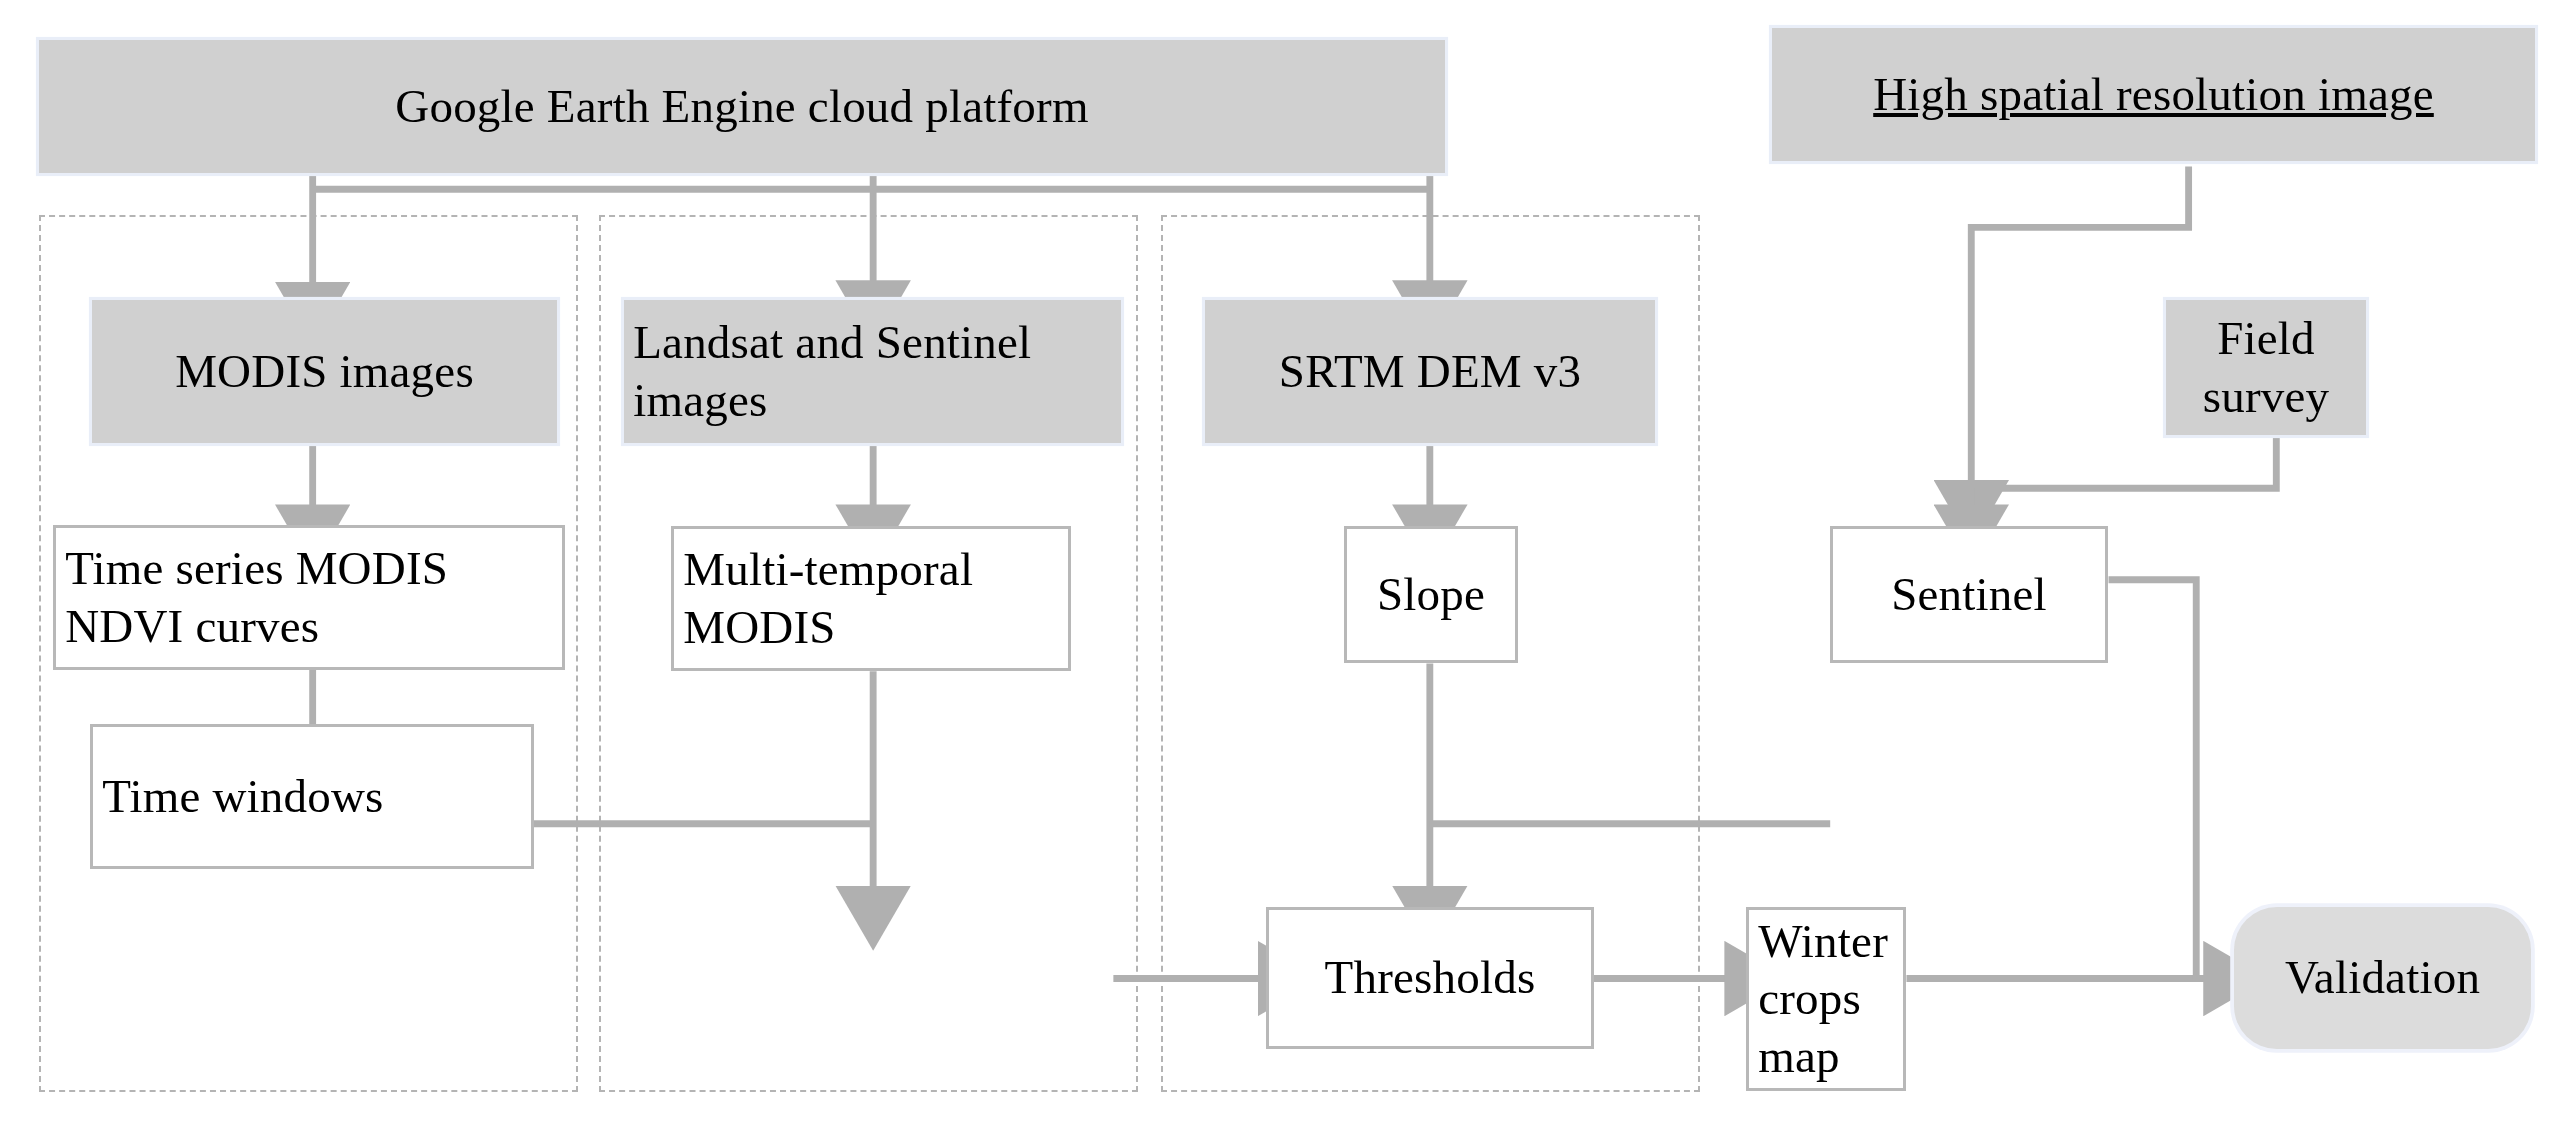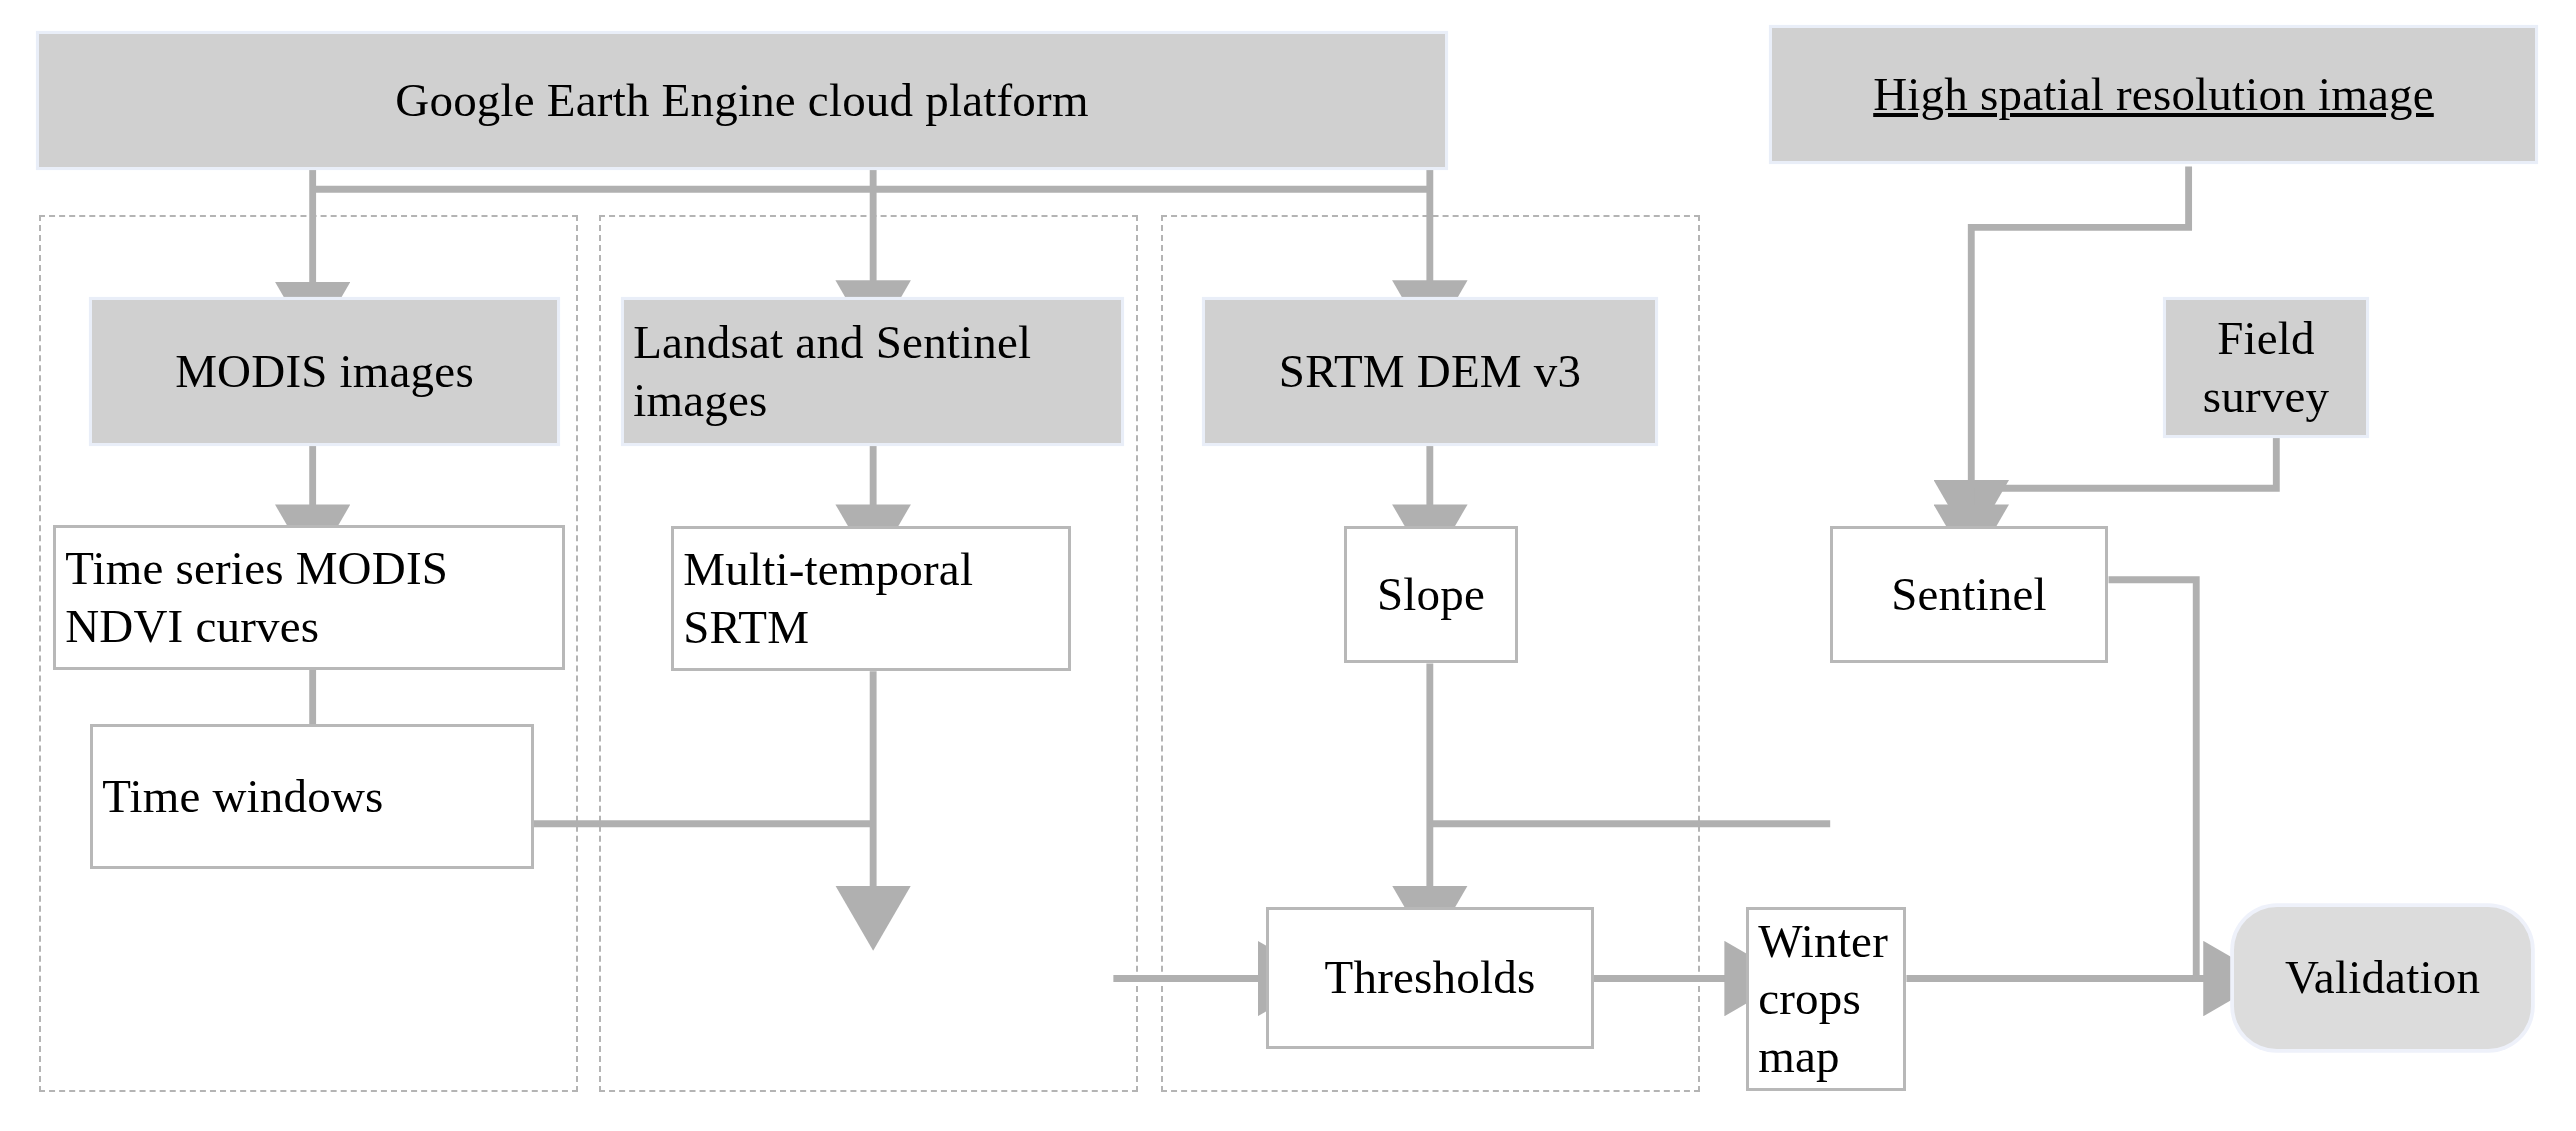--- a/index.html
+++ b/index.html
@@ -115,21 +115,21 @@
       <path d="M 1460,1283 L 1660,1283" marker-end="url(#ah)"></path>
 
       <path d="M 2090,1283 L 2272,1283" marker-end="url(#ah)"></path>
 
       <path d="M 2500,1283 L 2900,1283" marker-end="url(#ah)"></path>
 
       <path d="M 2765,760 L 2880,760 L 2880,1283"></path>
     </g>
   </svg>
 
-  <div class="node filled center" style="left:39px; top:34px; width:1406px; height:133px;">
+  <div class="node filled center" style="left:39px; top:40px; width:1406px; height:133px;">
     <span class="txt">Google Earth Engine cloud platform</span>
   </div>
 
   <div class="node filled center" style="left:1772px; top:28px; width:763px; height:133px;text-decoration:underline;">
     <span class="txt">High spatial resolution image</span>
   </div>
 
   <div class="node filled center" style="left:92px; top:300px; width:465px; height:143px;">
     <span class="txt">MODIS images</span>
   </div>
@@ -140,21 +140,21 @@
 
   <div class="node outlined left" style="left:90px; top:724px; width:444px; height:145px;">
     <span class="txt">Time windows</span>
   </div>
 
   <div class="node filled left" style="left:624px; top:300px; width:497px; height:143px;">
     <span class="txt">Landsat and Sentinel images</span>
   </div>
 
   <div class="node outlined left" style="left:671px; top:526px; width:400px; height:145px;">
-    <span class="txt">Multi-temporal SRTM</span>
+    <span class="txt">Multi-temporal MODIS</span>
   </div>
 
 
   <div class="node filled center" style="left:1205px; top:300px; width:450px; height:143px;">
     <span class="txt">SRTM DEM v3</span>
   </div>
 
   <div class="node outlined center" style="left:1344px; top:526px; width:174px; height:137px;">
     <span class="txt">Slope</span>
   </div>

